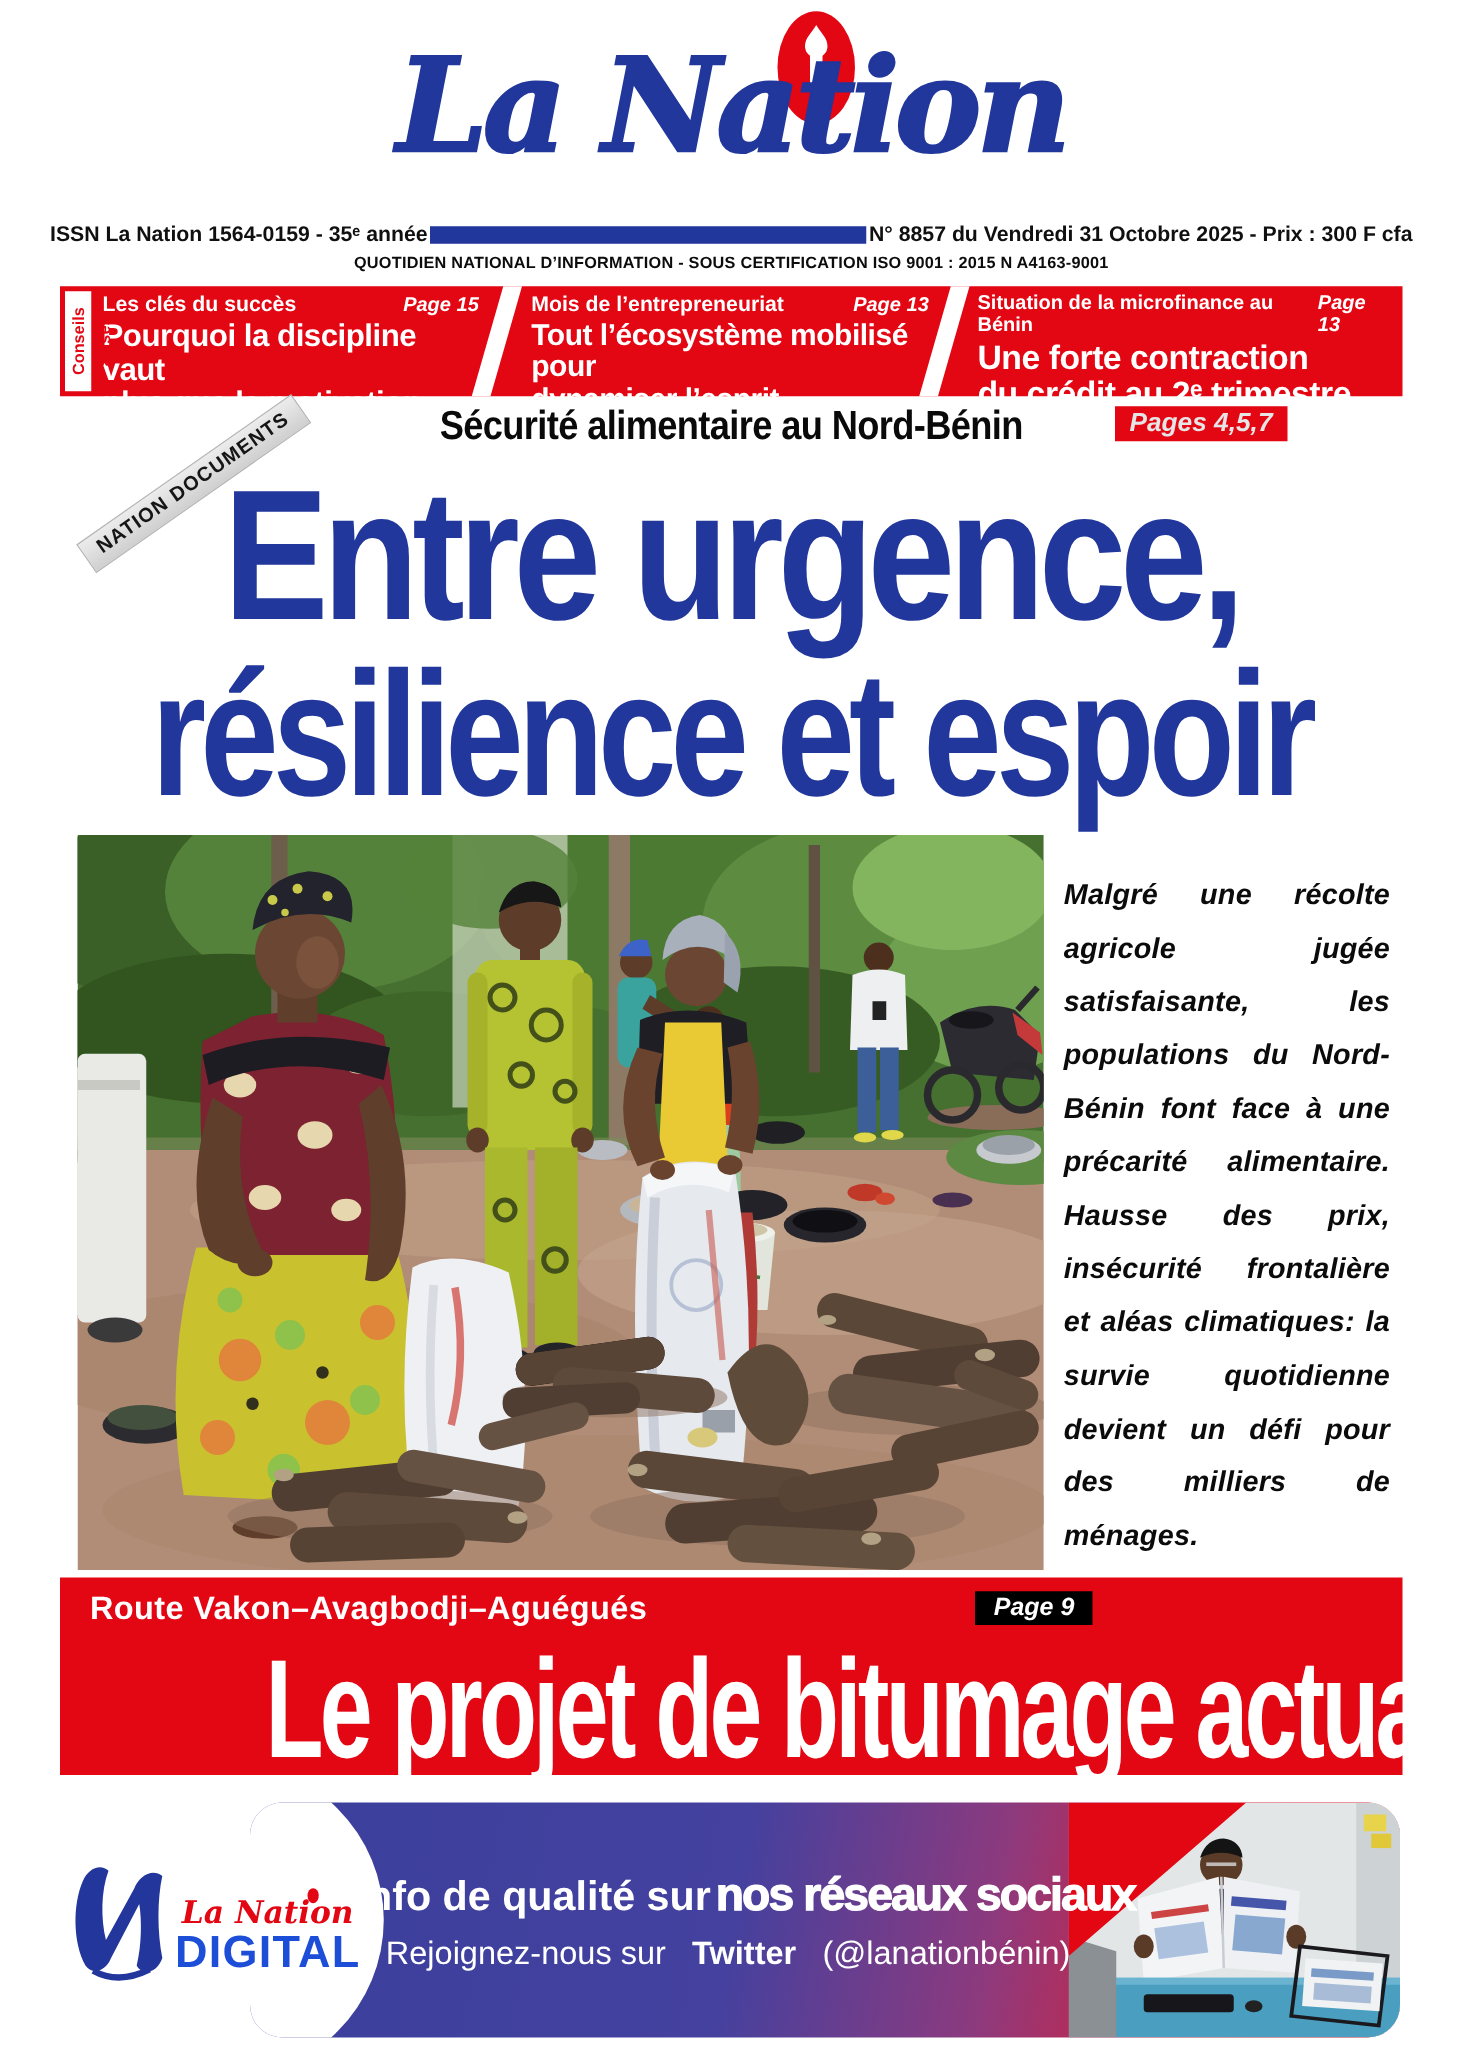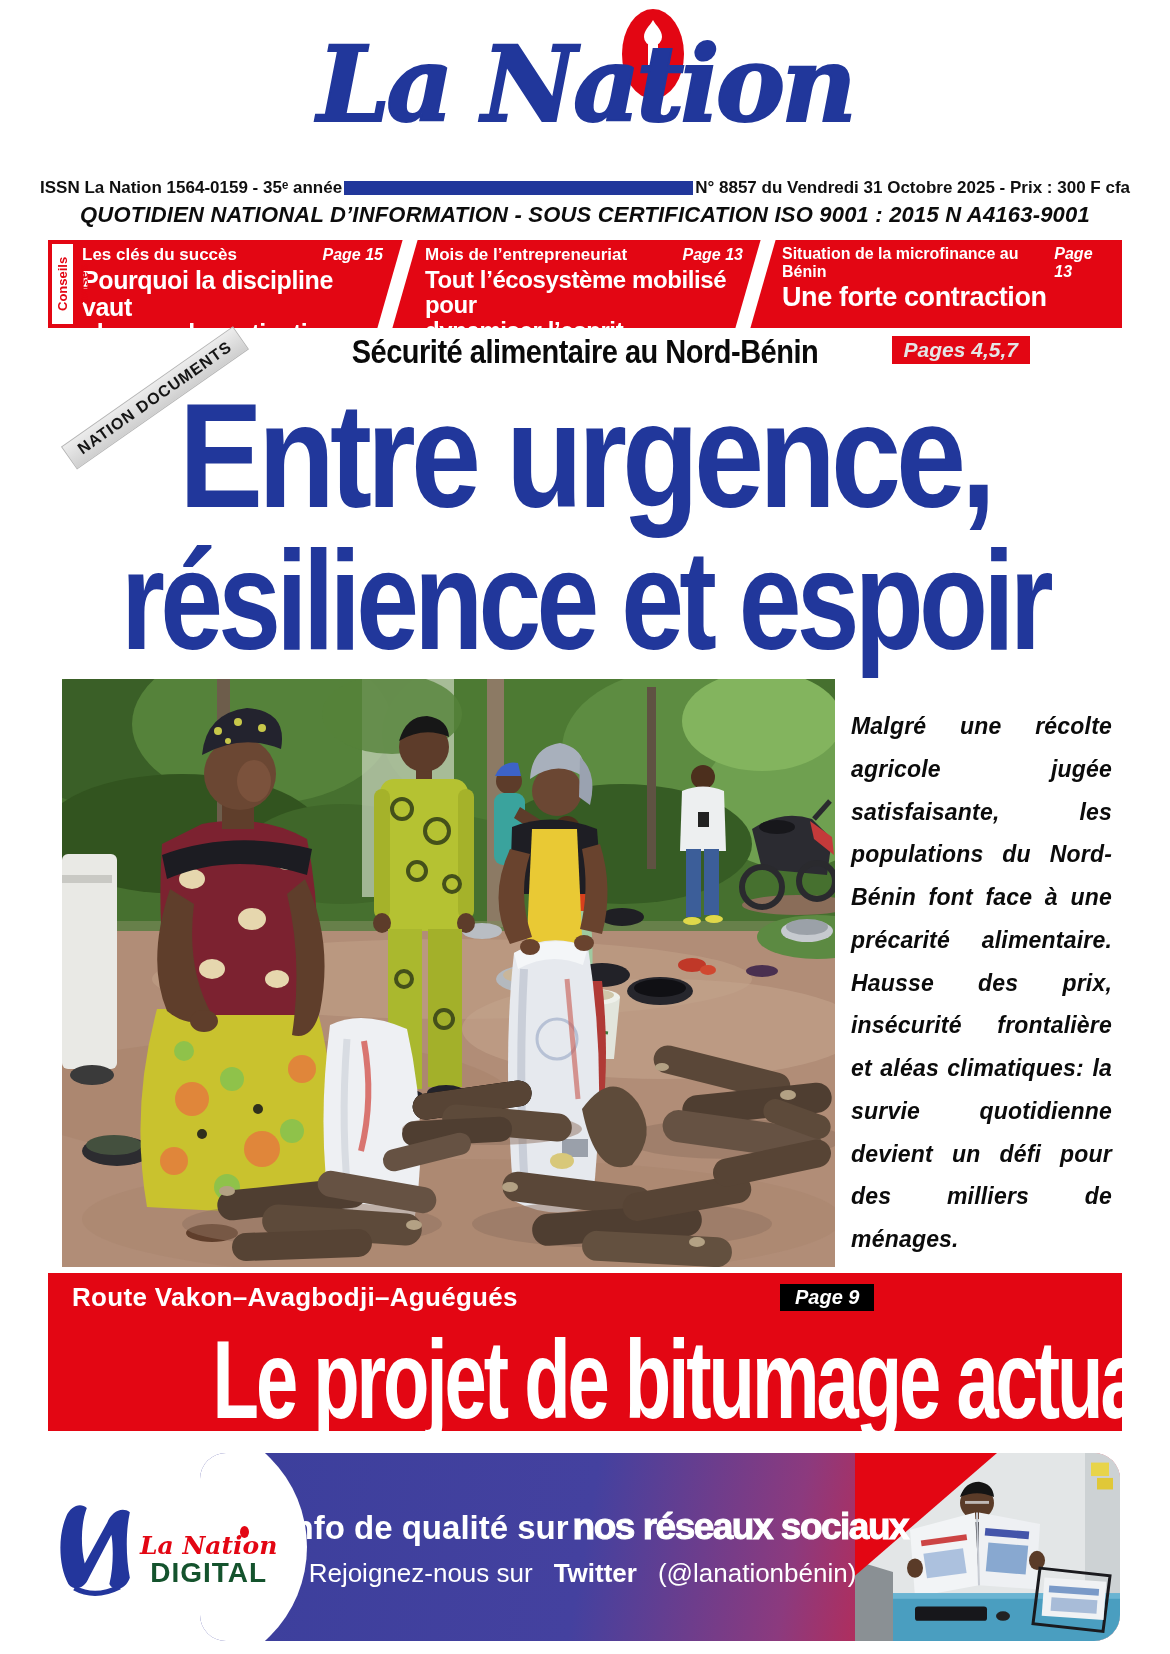--- a/index.html
+++ b/index.html
@@ -11,21 +11,21 @@
   .logo-wrap { position:relative; width:max-content; margin:0 auto; height:168px; }
   .logo-text {
     font-family:"DejaVu Serif", serif; font-style:italic; font-weight:bold;
     font-size:104px; line-height:150px; color:#21379b; letter-spacing:-4px;
     -webkit-text-stroke:2px #21379b; position:relative; z-index:2; padding:0 30px;
   }
   .logo-badge { position:absolute; left:56%; top:-2px; z-index:1; }
   .issn-row { display:flex; align-items:center; margin:0 40px; gap:2px; }
   .issn-row .txt { font-size:17px; font-weight:bold; color:#101010; white-space:nowrap; }
   .issn-bar { flex:1; height:14px; background:#21379b; }
-  .tagline { text-align:center; font-size:22px; font-weight:bold; font-style:italic; color:#0c0c0c; margin-top:4px; letter-spacing:0.2px; }
+  .tagline { text-align:center; font-size:13px; font-weight:bold; color:#0c0c0c; margin-top:4px; letter-spacing:0.2px; }
 
   
   .teasers { position:relative; margin:12px 48px 0; height:88px; background:#e30613; color:#fff; }
   .sep { position:absolute; top:0; bottom:0; width:15px; background:#fff; transform:skewX(-16deg); z-index:3; }
   .sep1 { left:342px; } .sep2 { left:700px; }
   .teaser { position:absolute; top:0; bottom:0; padding:5px 10px 0 12px; }
   .t1 { left:0; width:345px; padding-left:34px; }
   .t2 { left:365px; width:340px; }
   .t3 { left:722px; width:352px; }
   .side-label { position:absolute; left:4px; top:4px; bottom:4px; width:21px; background:#fff; color:#e30613;
@@ -64,21 +64,21 @@
   .rb-headline-box { text-align:center; margin-top:2px; }
   .rb-headline { display:inline-block; color:#fff; font-weight:bold; font-size:100px; letter-spacing:-4px;
     white-space:nowrap; transform:scale(0.76,1.12); transform-origin:center top; }
 
   
   .social { position:relative; margin:16px 50px 0; height:200px; }
   .digital-logo { position:absolute; left:4px; top:50%; transform:translateY(-50%); z-index:5; display:flex; align-items:center; gap:4px; }
   .dl-text { display:flex; flex-direction:column; align-items:center; margin-top:26px; }
   .dl-name { font-family:"DejaVu Serif", serif; font-style:italic; font-weight:bold; font-size:25px; color:#e30613; line-height:1; position:relative; }
   .dl-dot { position:absolute; right:28px; top:-7px; width:9px; height:12px; background:#e30613; border-radius:50%; }
-  .dl-sub { font-size:28px; font-weight:bold; color:#14532d; letter-spacing:1px; line-height:1.05; }
+  .dl-sub { font-size:36px; font-weight:bold; color:#1d4ed8; letter-spacing:1px; line-height:1.05; }
   .grad-band { position:absolute; left:150px; right:0; top:6px; bottom:6px; border-radius:26px; overflow:hidden;
     background:linear-gradient(100deg,#3b3f9c 0%,#44419f 42%,#8c3a7e 64%,#d02340 80%,#e30613 100%); }
   .band-circle { position:absolute; left:-145px; top:50%; transform:translateY(-50%); width:252px; height:252px; border-radius:50%; background:#fff; }
   .band-text { position:absolute; left:120px; right:275px; top:0; bottom:0; display:flex; flex-direction:column;
     justify-content:center; align-items:center; gap:10px; color:#fff; z-index:2; }
   .bt-line1 { display:flex; align-items:baseline; gap:4px; white-space:nowrap; }
   .bt1a { font-size:33px; font-weight:bold; }
   .bt1b { font-size:37px; font-weight:bold; letter-spacing:-1.5px; -webkit-text-stroke:1px #fff; }
   .bt-line2 { display:flex; align-items:baseline; gap:21px; white-space:nowrap; font-size:26px; }
   .bt2b { font-weight:bold; }
@@ -135,20 +135,21 @@
       </div>
     </div>
 
     <div class="teaser t3">
       <div class="teaser-top">
         <span class="teaser-kicker">Situation de la microfinance au Bénin</span>
         <span class="teaser-page">Page 13</span>
       </div>
       <div class="teaser-title">
         <div>Une forte contraction</div>
+        <div>du crédit au 2ᵉ trimestre</div>
       </div>
     </div>
   </div>
 
   <div class="lead-head">
     <div class="stamp">NATION DOCUMENTS</div>
     <div class="lead-kicker">Sécurité alimentaire au Nord-Bénin</div>
     <div class="pages-badge">Pages 4,5,7</div>
     <div class="headline hl1">Entre urgence,</div>
     <div class="headline hl2">résilience et espoir</div>

